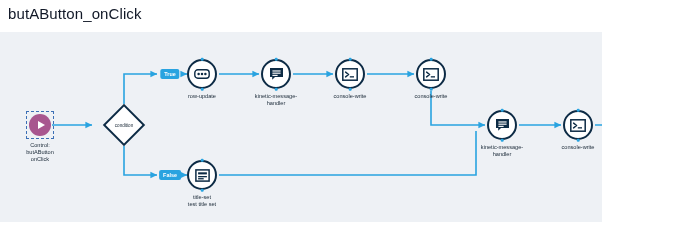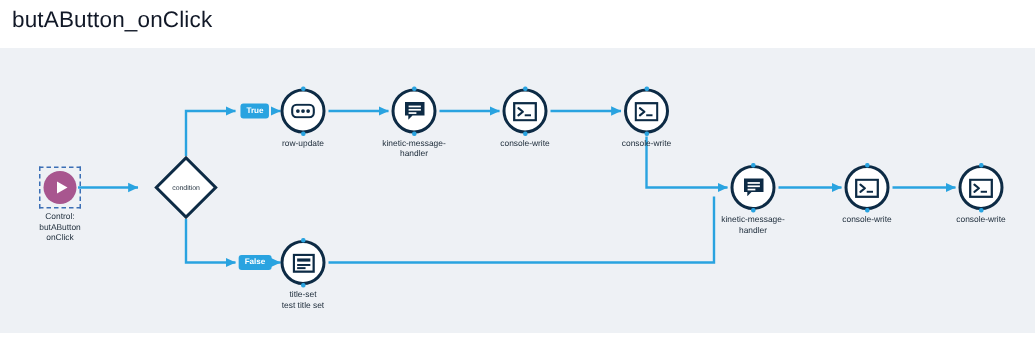--- a/index.html
+++ b/index.html
@@ -3,21 +3,21 @@
 <meta charset="utf-8">
 <style>
   html, body {
     margin: 0;
     padding: 0;
     background: #ffffff;
     font-family: "Liberation Sans", sans-serif;
   }
   #app {
     position: relative;
-    width: 690px;
+    width: 602px;
     height: 222px;
     background: #ffffff;
     overflow: hidden;
   }
   #page-title {
     position: absolute;
     left: 8px;
     top: 5px;
     font-size: 15px;
     color: #111827;

